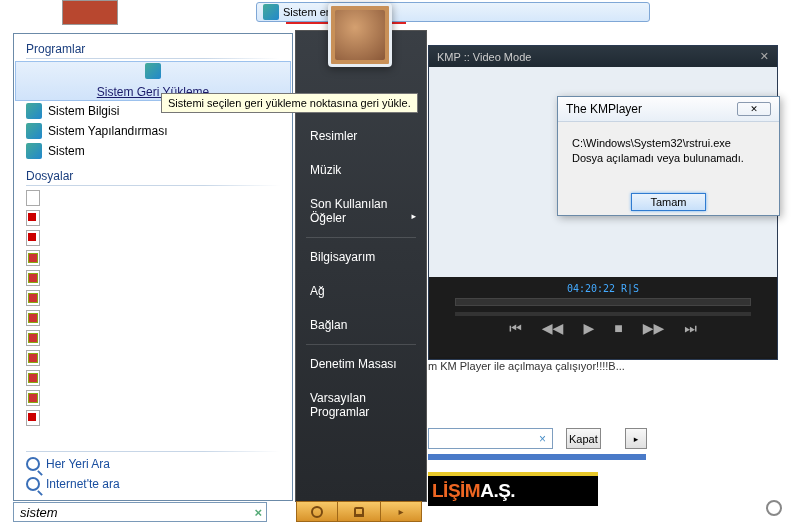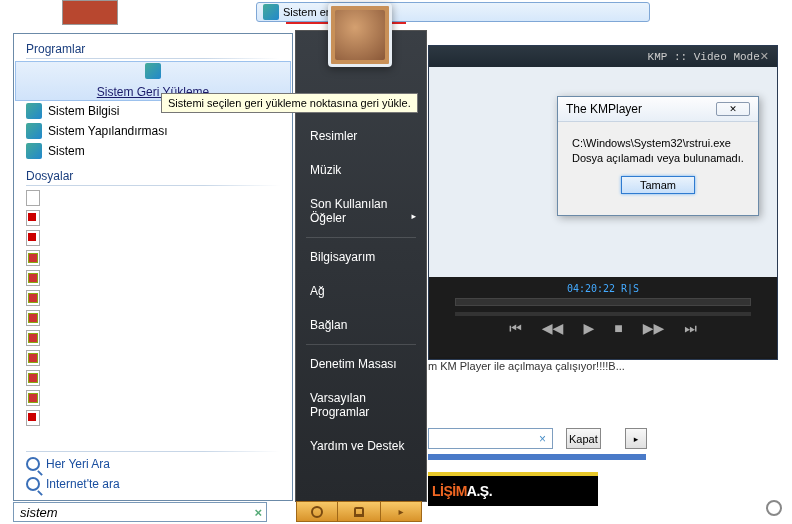--- a/index.html
+++ b/index.html
@@ -48,47 +48,47 @@
 .power-icon { width:12px; height:12px; border:2px solid #7a4a10; border-radius:50%; position:relative; }
 .lock-icon { width:10px; height:10px; border:2px solid #7a4a10; border-radius:2px 2px 0 0; border-bottom:3px solid #7a4a10; }
 .arrow-icon { color:#7a4a10; font-size:10px; }
 
 
 .tooltip { position:absolute; left:161px; top:93px; background:#ffffe1; border:1px solid #767676; font-size:11px; padding:3px 6px; z-index:40; white-space:nowrap; }
 
 
 .kmp { position:absolute; left:428px; top:45px; width:350px; height:315px; background:#1a1a1a; border:1px solid #2a3a52; z-index:5; }
 .kmp-title { background:linear-gradient(#2d3842,#1f2932); color:#ccc; font-size:11px; padding:4px 8px; display:flex; align-items:center; }
-.kmp-title-text { flex:1; text-align:right;font-family:Liberation Mono, monospace; }
+.kmp-title-text { flex:1; text-align:left; }
 .kmp-close { color:#aaa; cursor:pointer; }
 .kmp-body { background:#e8eef4; height:210px; display:flex; align-items:center; justify-content:center; position:relative; }
 .kmp-logo { display:flex; align-items:center; gap:4px; color:#3a6fa0; font-size:18px; font-weight:bold; }
 .kmp-logo-ring { width:44px; height:44px; border:4px solid #6a9fd0; border-radius:50%; border-right-color:transparent; }
 .kmp-controls { background:#1c1c1c; height:80px; padding:6px 26px; }
 .kmp-progress { height:8px; background:#333; border:1px solid #444; margin-bottom:6px; position:relative; }
 .kmp-time { color:#4af; font-family:monospace; font-size:10px; text-align:center; margin-bottom:4px; }
 .kmp-btns { display:flex; gap:20px; justify-content:center; color:#aaa; font-size:14px; margin-bottom:4px; }
 .kmp-vol { height:4px; background:#333; margin:4px 0; }
 
 
-.dialog { position:absolute; left:557px; top:96px; width:202px; height:120px; background:#f0f0f0; border:1px solid #6b8aa8; box-shadow:2px 2px 8px rgba(0,0,0,0.3); z-index:50; }
+.dialog { position:absolute; left:557px; top:96px; width:223px; height:120px; background:#f0f0f0; border:1px solid #6b8aa8; box-shadow:2px 2px 8px rgba(0,0,0,0.3); z-index:50; }
 .dlg-title { background:linear-gradient(#fdfdfe,#e8eff7); border-bottom:1px solid #c8d4e2; font-size:12px; padding:5px 8px; display:flex; }
 .dlg-close { margin-left:auto; width:34px; height:14px; border:1px solid #8a9ab0; border-radius:2px; text-align:center; font-size:9px; line-height:12px; cursor:pointer; }
 .dlg-body { padding:14px 14px 8px; font-size:11px; line-height:1.4; }
-.dlg-btn-row { text-align:center; padding-bottom:10px; }
+.dlg-btn-row { text-align:center; padding-bottom:10px;margin-top:17px; }
 .dlg-btn { background:linear-gradient(#eaf3fc,#c8e0fa); border:1px solid #2f7bd0; padding:2px 18px; font-size:11px; cursor:pointer; box-shadow:0 0 3px #6ab0f5; }
 
 
 .bottom-search { position:absolute; left:428px; top:428px; width:125px; height:21px; border:1px solid #7e9ec0; background:#fff; display:flex; align-items:center; justify-content:flex-end; padding-right:6px; }
 .bottom-close-btn { position:absolute; left:566px; top:428px; height:21px; border:1px solid #888; background:linear-gradient(#f8f8f8,#e0e0e0); font-size:11px; padding:0 2px; display:flex; align-items:center; }
 .bottom-close-arrow { position:absolute; left:625px; top:428px; width:22px; height:21px; border:1px solid #888; background:linear-gradient(#f8f8f8,#e0e0e0); font-size:9px; display:flex; align-items:center; justify-content:center;}
 .blue-border { position:absolute; left:428px; top:454px; width:218px; height:6px; background:#4a7ac8; }
 
 
-.banner { position:absolute; left:428px; top:472px; width:170px; height:34px; background:#000; border-top:4px solid #e8c82a; color:#fff; font-size:14px; font-weight:bold; display:flex; align-items:center; padding-left:4px; letter-spacing:-0.5px; }
+.banner { position:absolute; left:428px; top:472px; width:170px; height:34px; background:#000; border-top:4px solid #e8c82a; color:#fff; font-size:19px; font-weight:bold; display:flex; align-items:center; padding-left:4px; letter-spacing:-0.5px; }
 .banner .red { color:#e62; }
 
 .tray-icon { position:absolute; right:10px; bottom:8px; width:16px; height:16px; border:2px solid #888; border-radius:50%; }
 </style>
 </head>
 <body>
 
 <div class="top-strip">
   <div class="avatar-remnant"></div>
   <div class="top-button">
@@ -134,21 +134,20 @@
   <div class="right-item">Resimler</div>
   <div class="right-item">Müzik</div>
   <div class="right-item arrow">Son Kullanılan Öğeler</div>
   <div class="right-sep"></div>
   <div class="right-item">Bilgisayarım</div>
   <div class="right-item">Ağ</div>
   <div class="right-item">Bağlan</div>
   <div class="right-sep"></div>
   <div class="right-item">Denetim Masası</div>
   <div class="right-item">Varsayılan Programlar</div>
-  <div class="right-item">Yardım ve Destek</div>
 </div>
 
 <div class="start-left">
   <div class="prog-header">Programlar</div>
   <div class="prog-sep"></div>
   <div class="prog-item selected">
       <span class="sys-icon"></span>
       <span class="lbl">Sistem Geri Yükleme</span>
     </div>
   <div class="prog-item">

